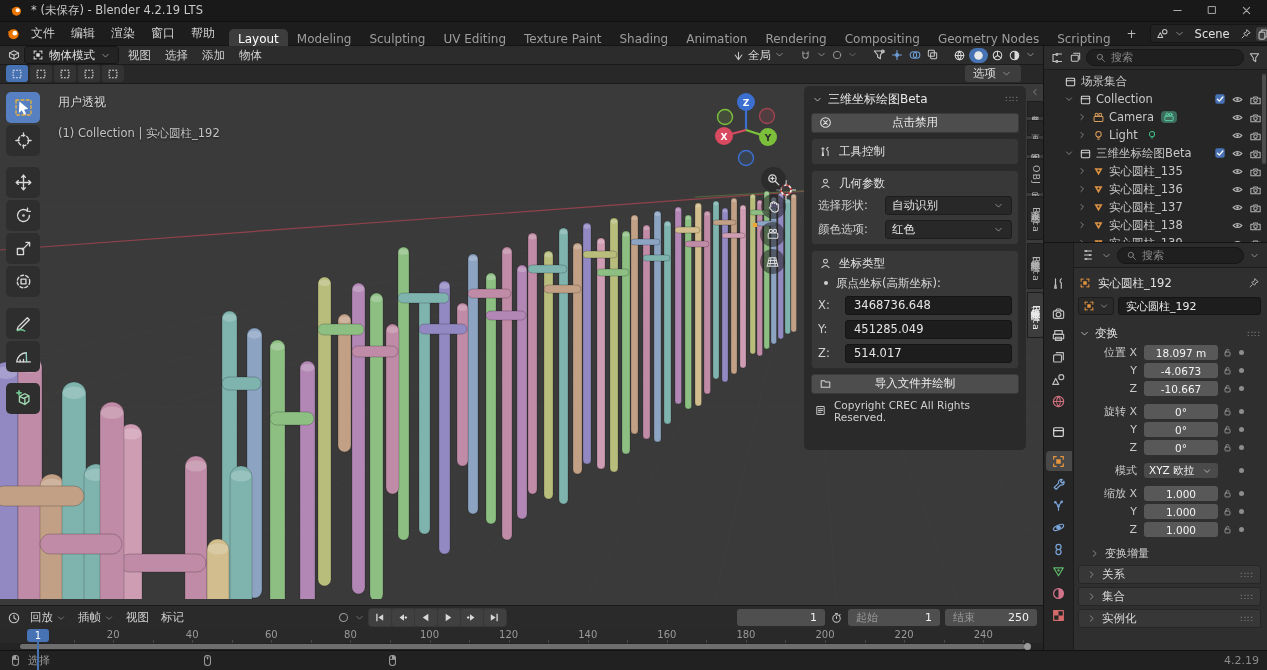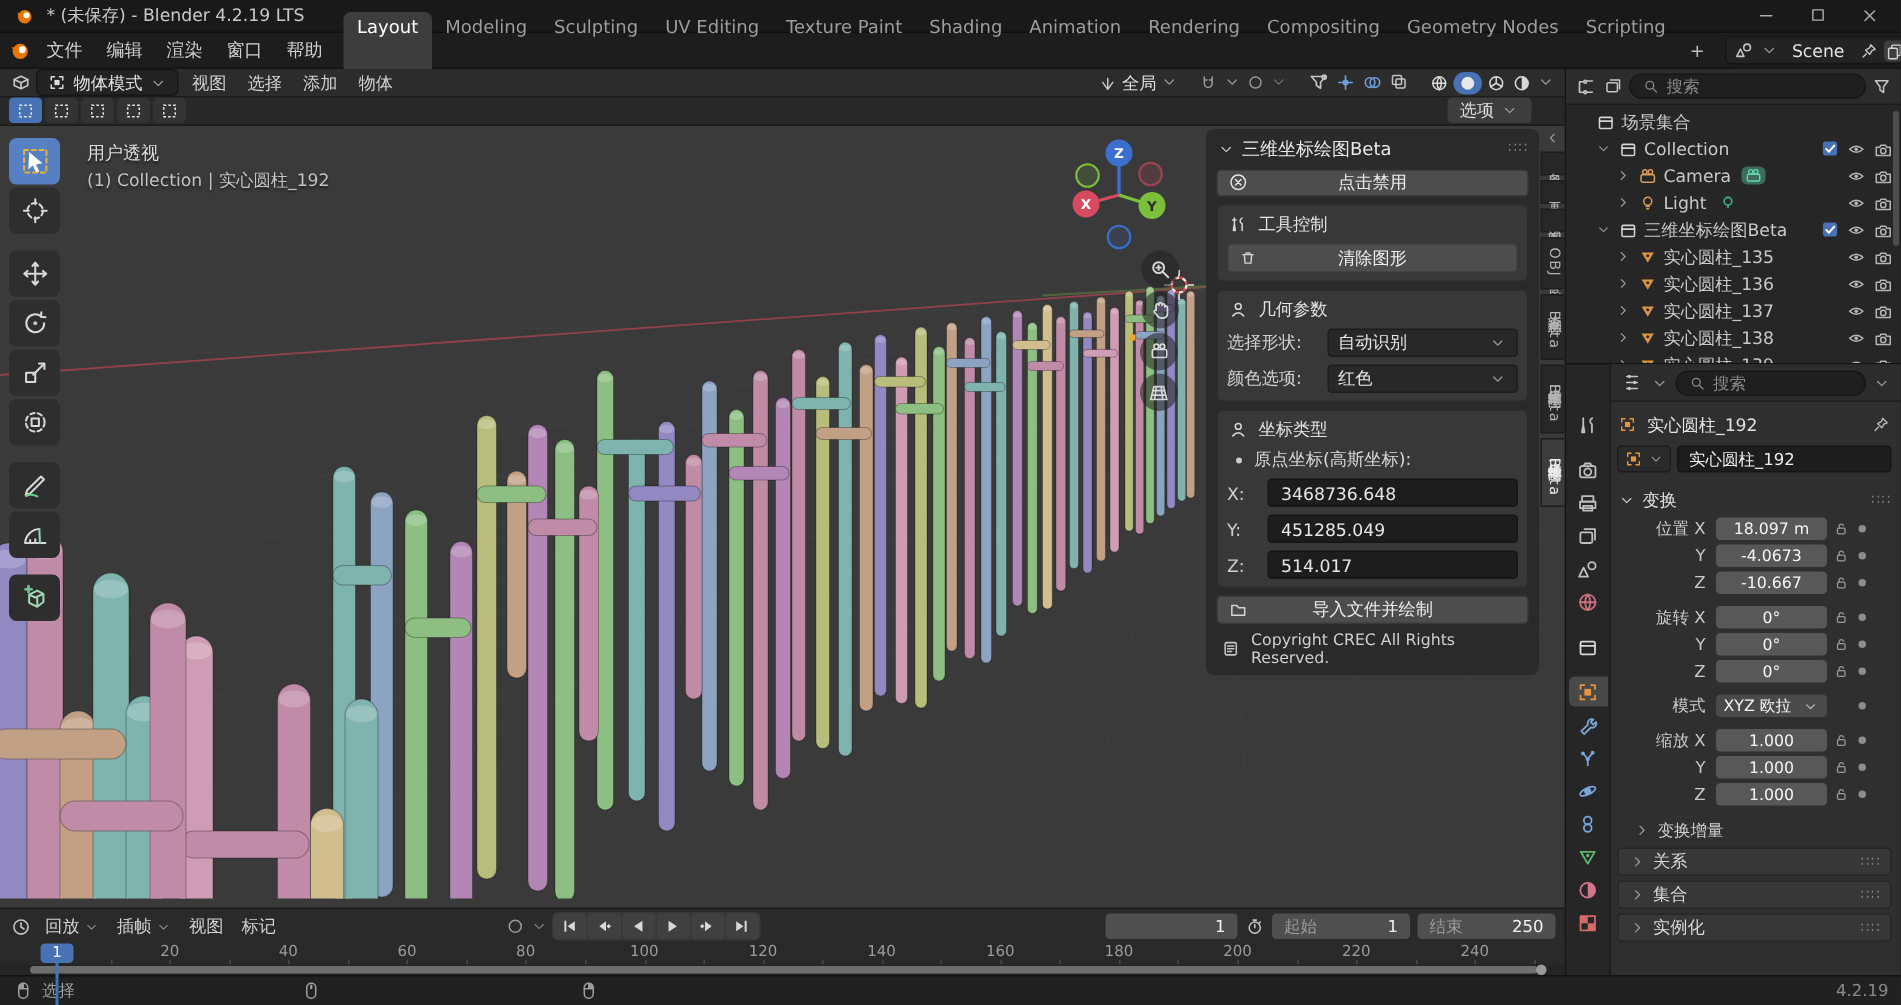--- a/index.html
+++ b/index.html
@@ -8,21 +8,21 @@
 svg{display:block}
 
 #titlebar{height:22px;background:#191919;display:flex;align-items:center;padding:0 8px;border-bottom:1px solid #101010}
 #titlebar .title{color:#c9c9c9;font-size:11.5px;margin-left:6px}
 #win-controls{margin-left:auto;display:flex;gap:22px;padding-right:6px}
 #win-controls span{opacity:.85;cursor:default}
 
 #topbar{height:24px;background:#1d1d1d;display:flex;align-items:center;padding:0 4px;border-bottom:1px solid #141414}
 .menu-item{padding:1px 8px;color:#d0d0d0;font-size:12px;border-radius:3px;white-space:nowrap}
 .ws-tabs{display:flex;align-items:flex-end;height:24px;margin-left:6px}
-.ws-tab{padding:3px 9px 21px;font-size:12px;color:#9d9d9d;border-radius:5px 5px 0 0;white-space:nowrap}
+.ws-tab{padding:3px 9px 0;font-size:12px;color:#9d9d9d;border-radius:5px 5px 0 0;white-space:nowrap}
 .ws-tab.active{background:#3d3d3d;color:#fff}
 .ws-add{padding:2px 7px;color:#bbb}
 .db-sel{display:flex;align-items:center;background:#232323;border:1px solid #151515;border-radius:4px;height:19px;padding:0 4px;gap:3px;margin-left:6px}
 .db-sel .val{color:#e2e2e2;font-size:11.5px;padding:0 6px;white-space:nowrap}
 .icbtn{display:inline-flex;align-items:center;justify-content:center;border-radius:3px;padding:1px}
 .icbtn.boxed{background:#3e3e3e}
 
 #main{display:flex;height:604px}
 #left-region{width:1043px;display:flex;flex-direction:column;position:relative}
 #right-region{width:224px;border-left:1px solid #141414;display:flex;flex-direction:column;background:#262626}
@@ -33,21 +33,21 @@
 .hgrp{display:flex;align-items:flex-start;gap:2px;margin-left:10px}
 
 #tool-settings{height:22px;background:#282828;display:flex;align-items:center;padding:0 6px;gap:3px;border-bottom:1px solid #1b1b1b}
 .selmode{width:22px;height:17px;background:#333;border-radius:3px;display:flex;align-items:center;justify-content:center}
 .selmode.active{background:#4772b3}
 #options-btn{margin-left:auto;margin-right:16px;background:#3d3d3d;border-radius:3px;height:17px;display:flex;align-items:center;gap:4px;padding:0 8px;color:#dcdcdc;font-size:11.5px}
 
 #viewport{position:relative;height:620px;background:#3a3a3a;overflow:hidden}
 #vp-overlay-text{position:absolute;left:58px;top:10px;text-shadow:0 1px 2px rgba(0,0,0,.55);pointer-events:none}
 #vp-overlay-text .l1{font-size:12px;color:#dcdcdc}
-#vp-overlay-text .l2{font-size:11.5px;color:#c3c3c3;margin-top:2px}
+#vp-overlay-text .l2{font-size:11.5px;color:#c3c3c3;margin-top:15px}
 
 #toolbar{position:absolute;left:6px;top:8px;display:flex;flex-direction:column;gap:2px}
 .tool-btn{width:34px;height:31px;background:#2e2e2e;border-radius:5px;display:flex;align-items:center;justify-content:center}
 .tool-btn.active{background:#5680c2}
 .tool-gap{height:7px}
 
 .nav-btn{position:absolute;width:25px;height:25px;border-radius:50%;background:rgba(32,32,32,.55);display:flex;align-items:center;justify-content:center}
 
 #n-panel{position:absolute;right:17px;top:2px;width:222px;height:364px;background:rgba(42,42,42,.96);border-radius:5px;padding:5px 7px;display:flex;flex-direction:column;gap:5px;font-size:11.5px}
 #n-panel .ptitle{display:flex;align-items:center;gap:4px;color:#e8e8e8;font-size:12px}
@@ -672,28 +672,20 @@
         <div class="npbox">
           <div class="bhead">
             <span class="icbtn" id="np-tools">
                 <svg width="13" height="13" viewBox="0 0 14 14" fill="none" stroke="#d5d5d5" stroke-width="1.1" stroke-linecap="round" stroke-linejoin="round">
                   <path d="M4.2 2.6v4.2M3 4h2.4M4.2 6.8l-.7 4.6h1.4Z"></path>
                   <path d="M9.8 2.6a2.1 2.1 0 0 0 0 4v4.8"></path>
                 </svg>
               </span>
             <span>工具控制</span>
           </div>
-          <div class="npbtn">
-            <span class="bicon" id="np-trash">
-                <svg width="12" height="12" viewBox="0 0 14 14" fill="none" stroke="#d5d5d5" stroke-width="1.1" stroke-linecap="round" stroke-linejoin="round">
-                  <path d="M3 4.4h8M5.6 4.4V3h2.8v1.4M4.2 4.4l.5 6.6h4.6l.5-6.6"></path>
-                </svg>
-              </span>
-            <span class="blabel">清除图形</span>
-          </div>
         </div>
         <div class="npbox">
           <div class="bhead">
             <span class="icbtn" id="np-person1">
                 <svg width="13" height="13" viewBox="0 0 14 14" fill="none" stroke="#d5d5d5" stroke-width="1.1" stroke-linecap="round" stroke-linejoin="round">
                   <circle cx="7" cy="4.6" r="2.1"></circle>
                   <path d="M3.1 11.4q3.9-4.4 7.8 0"></path>
                 </svg>
               </span>
             <span>几何参数</span>

